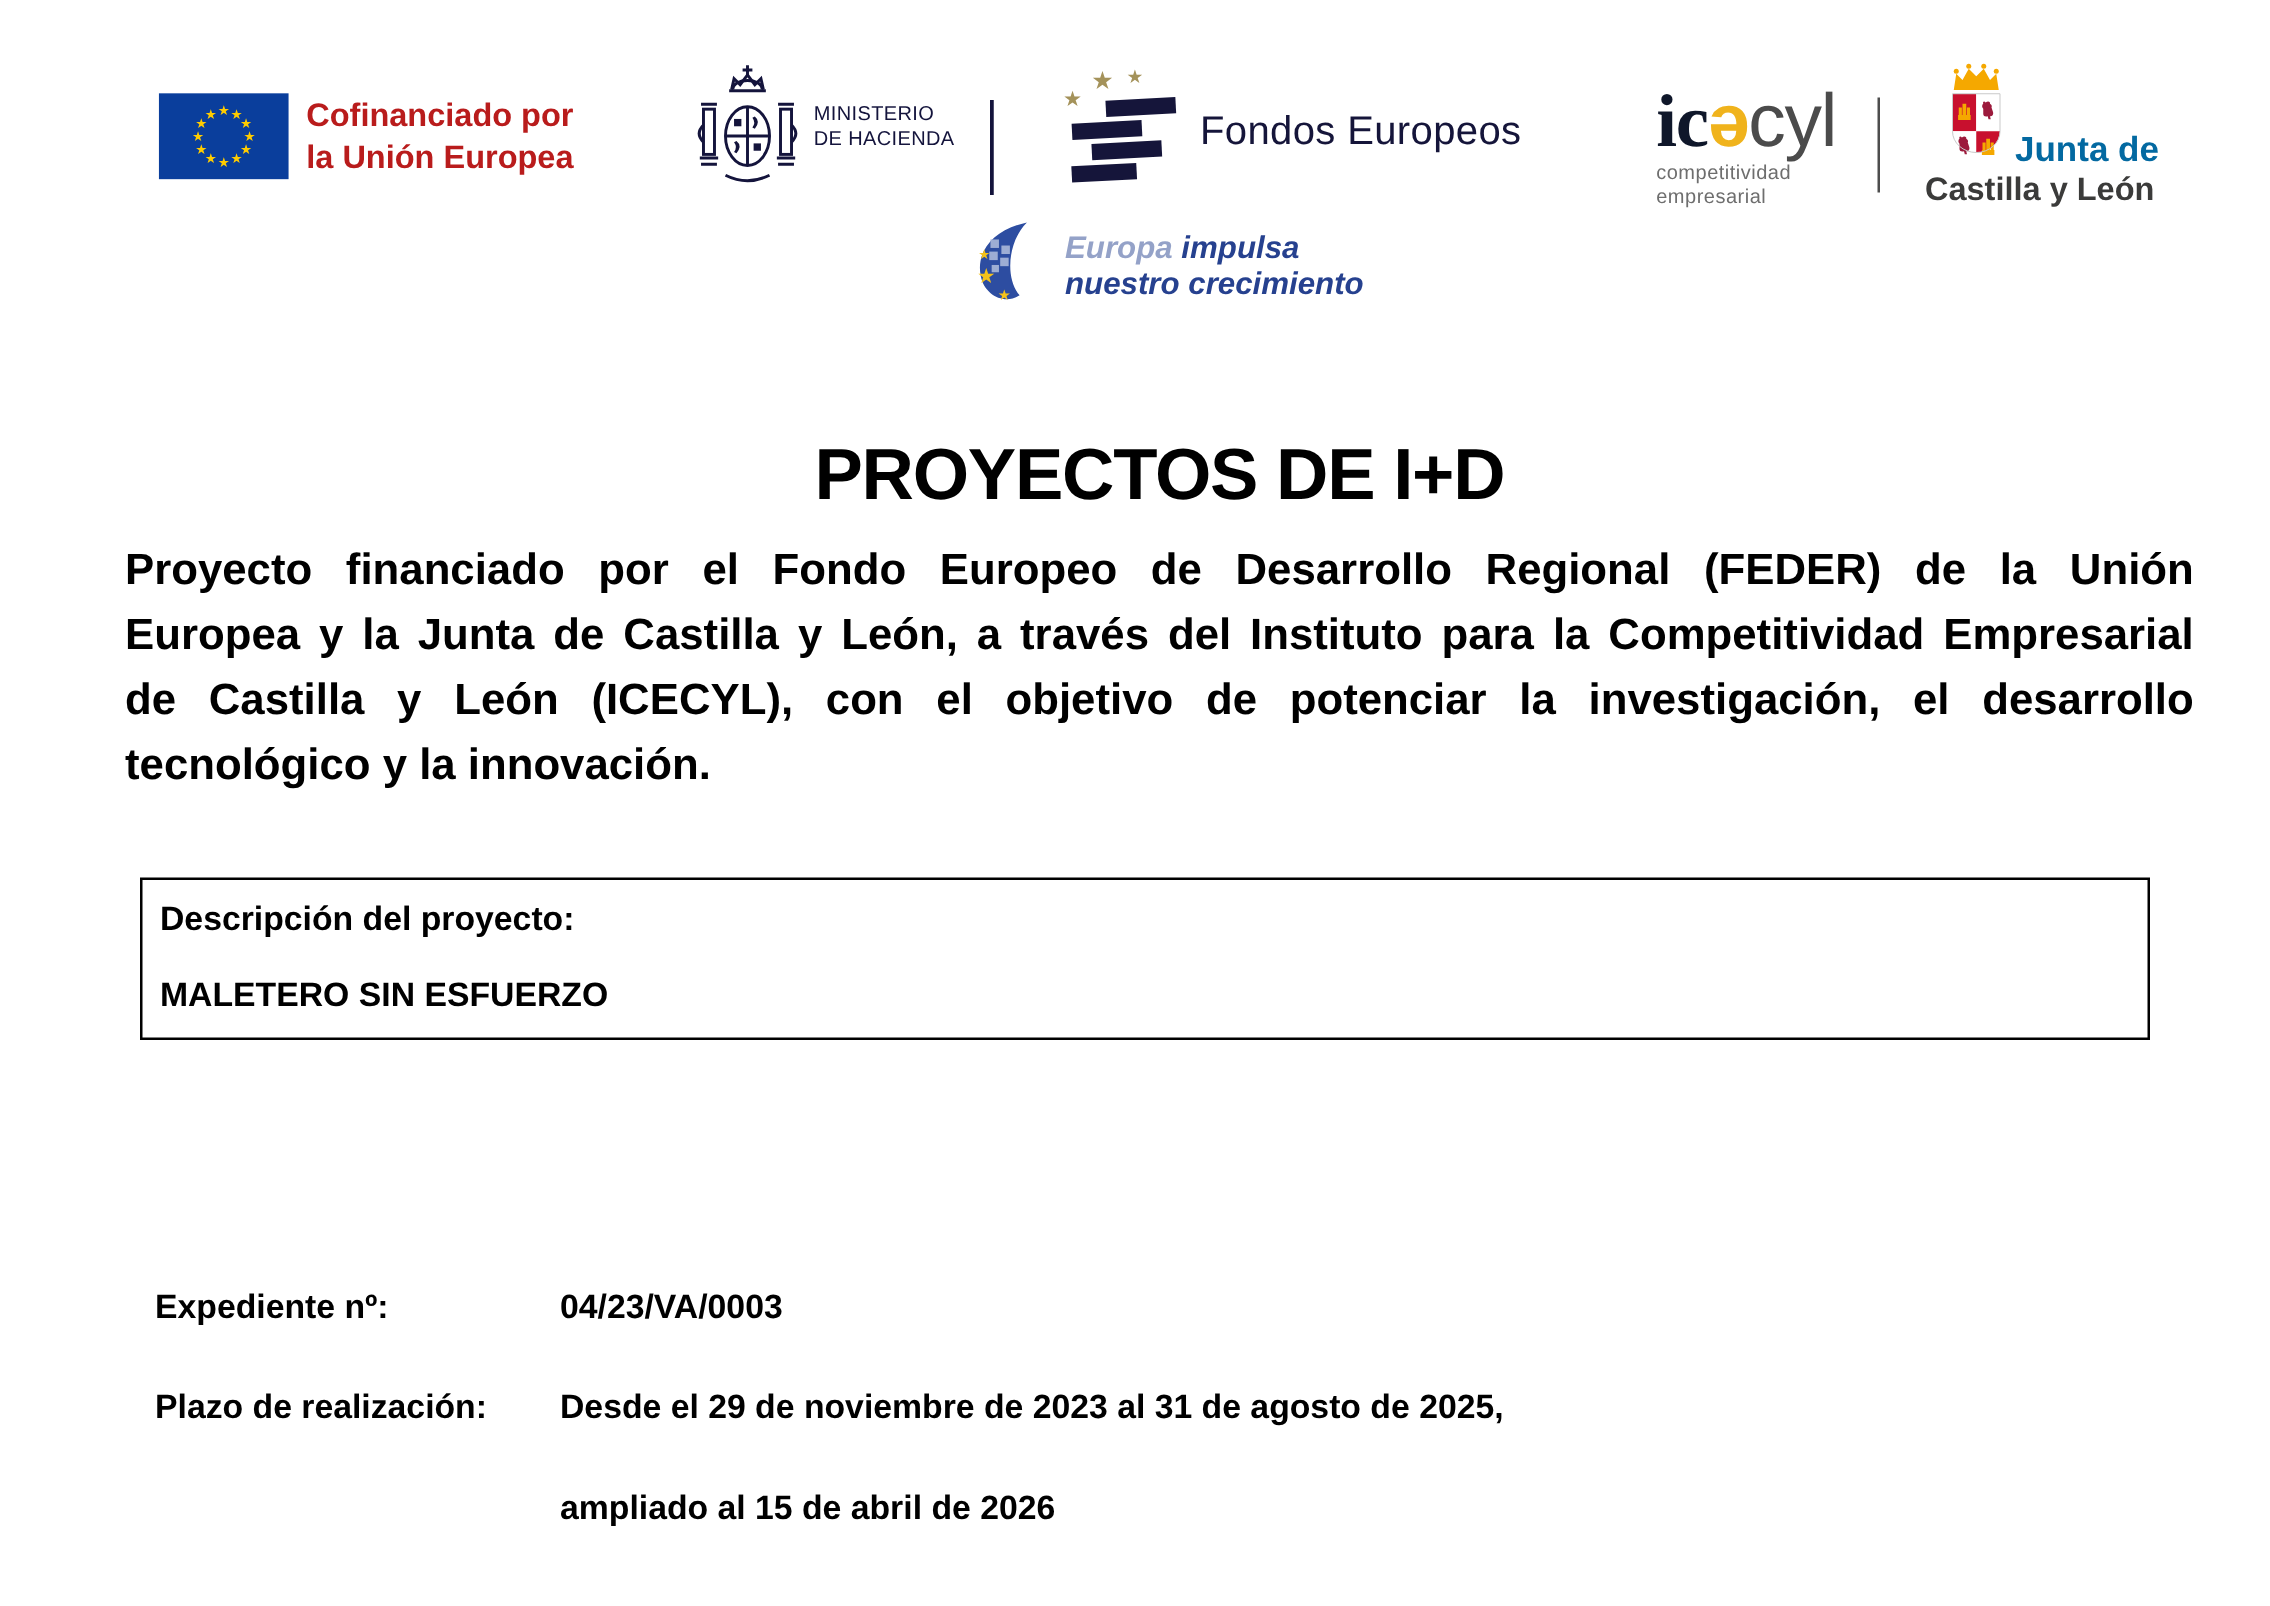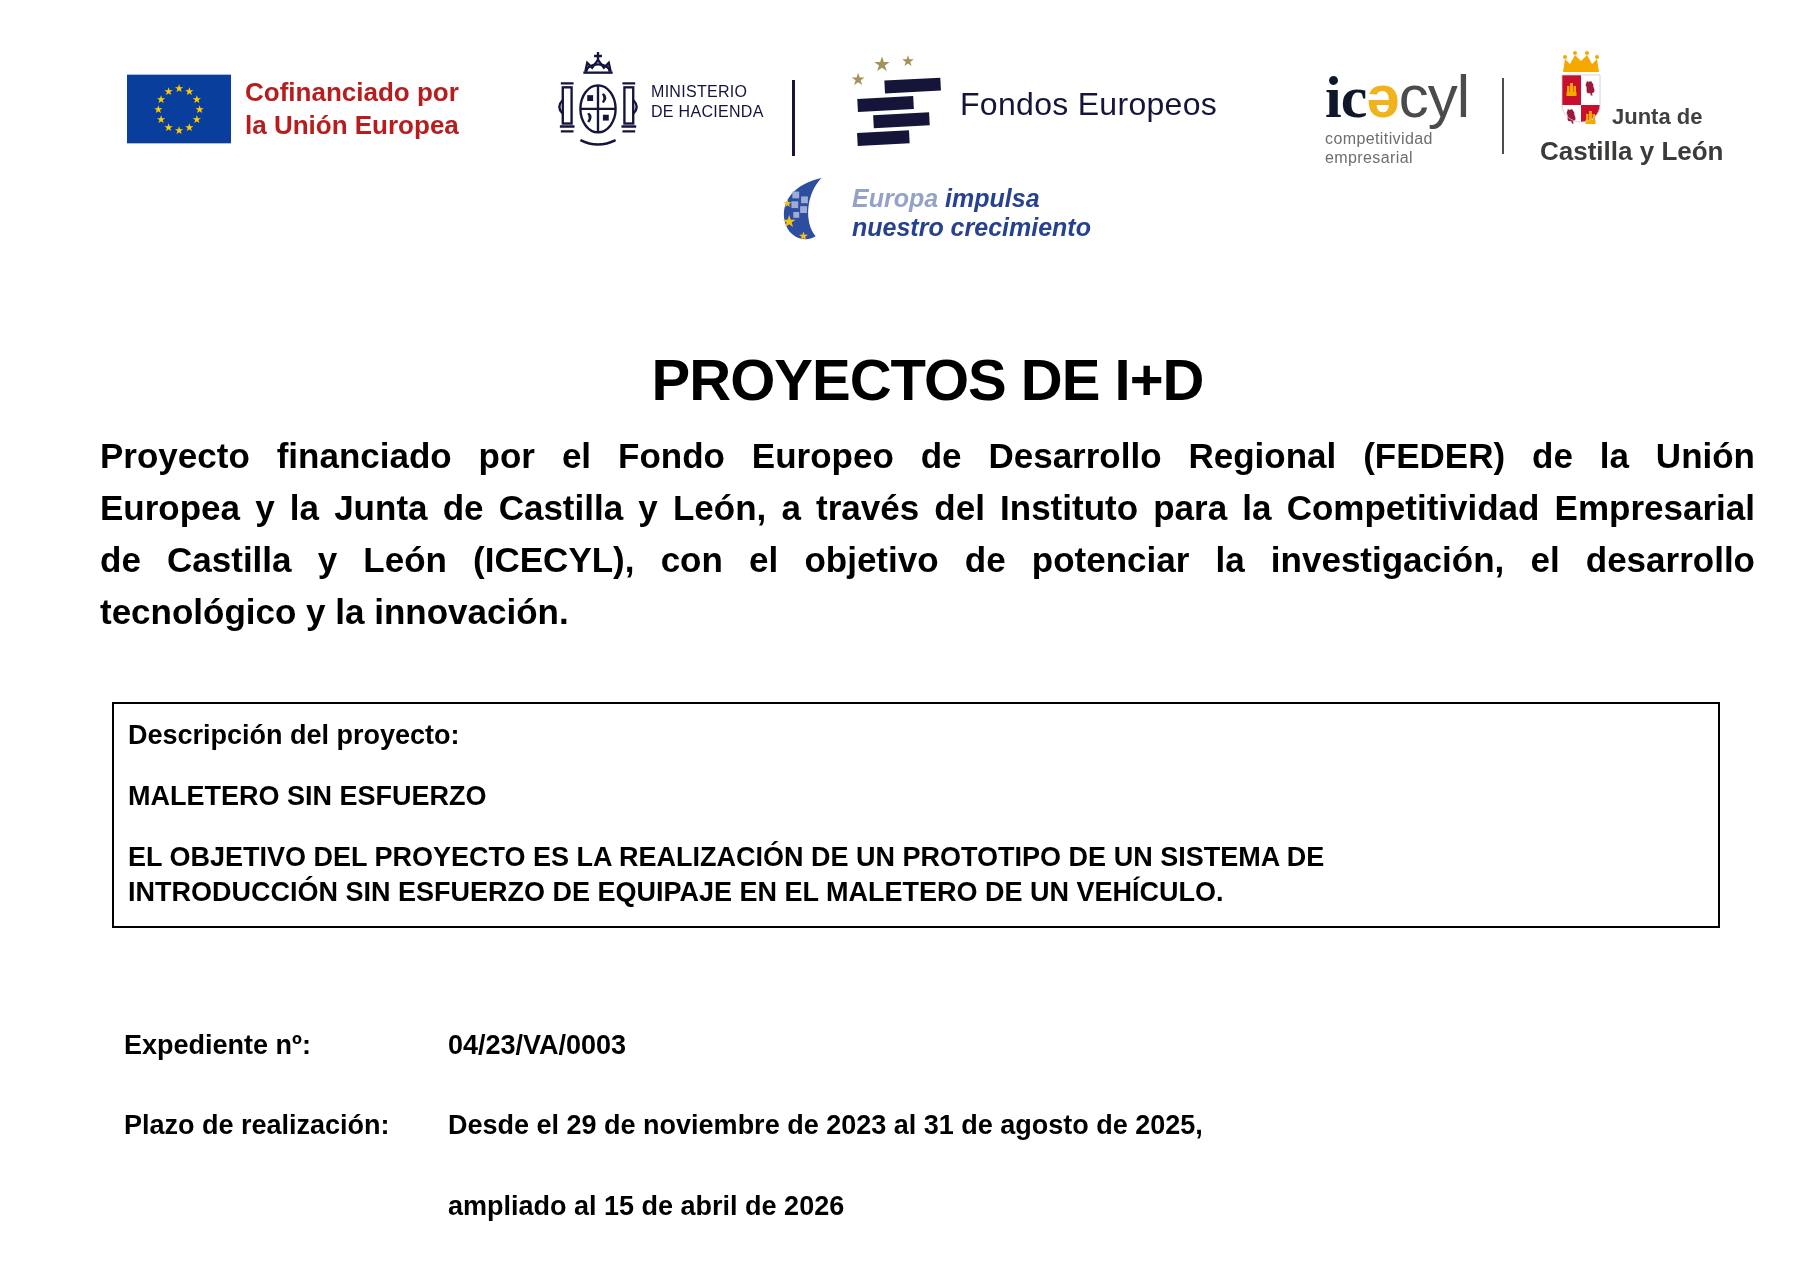--- a/index.html
+++ b/index.html
@@ -19,21 +19,21 @@
   .fondos-text{margin-left:14px;font-size:32px;color:#15153a;letter-spacing:.3px;}
   .icecyl{left:1325px;top:68px;}
   .icecyl-word{font-size:60px;line-height:58px;letter-spacing:-1px;}
   .icecyl-word .ic{font-weight:bold;color:#0f172a;font-family:Liberation Serif, serif;}
   .icecyl-word .ee{font-weight:bold;color:#f0b31c;}
   .icecyl-word .cyl{font-weight:normal;color:#4b4b4b;}
   .icecyl-sub{margin-top:3px;font-size:16px;line-height:19px;color:#6e6e6e;letter-spacing:.4px;}
   .vdiv2{left:1502px;top:78px;width:2px;height:76px;background:#4d4d4d;}
   .junta{left:1538px;top:46px;width:210px;height:115px;}
   .junta svg{position:absolute;left:16px;top:2px;}
-  .junta-l1{position:absolute;left:74px;top:58px;font-size:22px;font-weight:bold;color:#404040;white-space:nowrap;}
+  .junta-l1{position:absolute;left:74px;top:58px;font-size:28px;font-weight:bold;color:#0369a1;white-space:nowrap;}
   .junta-l2{position:absolute;left:2px;top:90px;font-size:26px;font-weight:bold;color:#3b3b3a;white-space:nowrap;}
 
   
   .europa{left:778px;top:176px;display:flex;}
   .europa-text{margin-left:20px;margin-top:8px;font-size:25px;line-height:29px;font-style:italic;font-weight:bold;white-space:nowrap;}
   .europa-w1{color:#94a2c8;}
   .europa-w2,.europa-line2{color:#26418f;}
 
   
   .page-title{left:100px;top:346px;width:1655px;text-align:center;font-size:58px;font-weight:bold;letter-spacing:-1px;}
@@ -201,24 +201,20 @@
   <div class="just">Europea y la Junta de Castilla y León, a través del Instituto para la Competitividad Empresarial</div>
   <div class="just">de Castilla y León (ICECYL), con el objetivo de potenciar la investigación, el desarrollo</div>
   <div>tecnológico y la innovación.</div>
 </div>
 
 <div class="abs desc-box">
   <div>Descripción del proyecto:</div>
   <div class="para">
     <div>MALETERO SIN ESFUERZO</div>
   </div>
-  <div class="para">
-    <div>EL OBJETIVO DEL PROYECTO ES LA REALIZACIÓN DE UN PROTOTIPO DE UN SISTEMA DE</div>
-    <div>INTRODUCCIÓN SIN ESFUERZO DE EQUIPAJE EN EL MALETERO DE UN VEHÍCULO.</div>
-  </div>
 </div>
 
 <div class="meta-row r1">
   <span>Expediente nº:</span>
   <span class="meta-value">04/23/VA/0003</span>
 </div>
 <div class="meta-row r2">
   <span>Plazo de realización:</span>
   <span class="meta-value">Desde el 29 de noviembre de 2023 al 31 de agosto de 2025,</span>
 </div>

